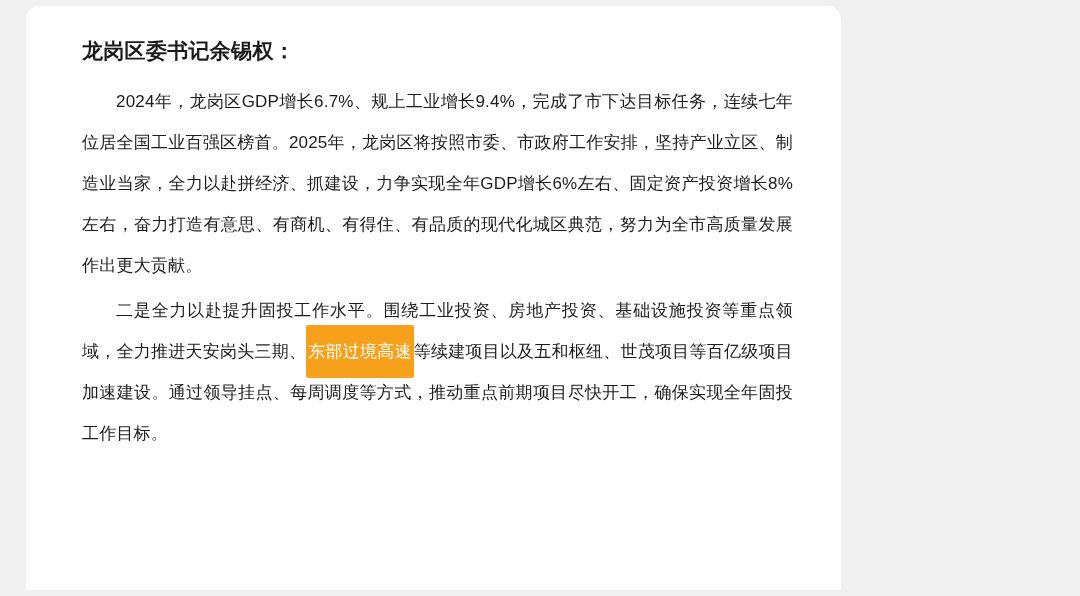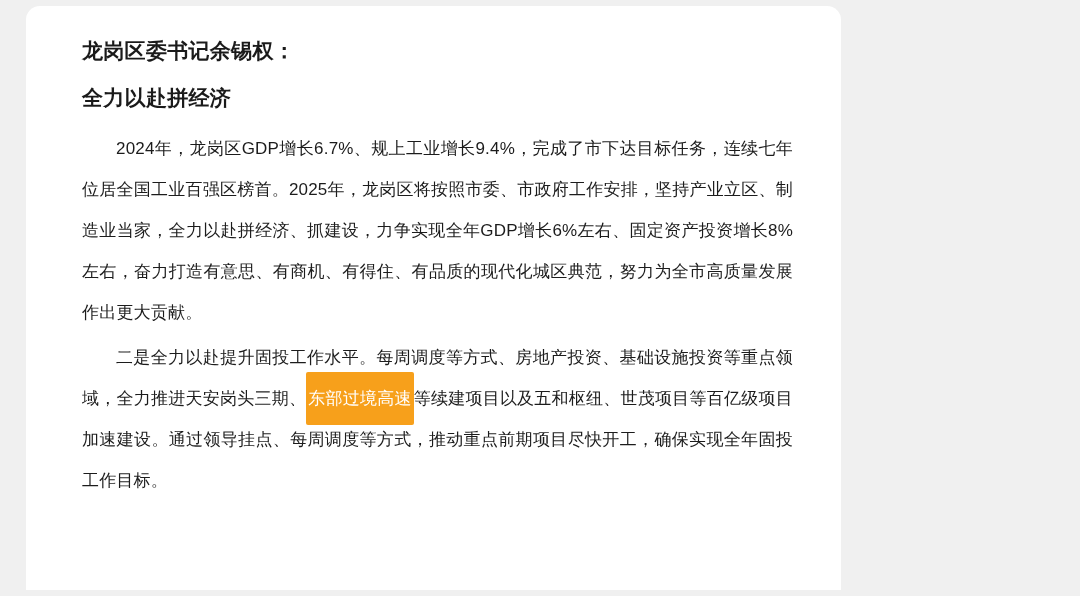--- a/index.html
+++ b/index.html
@@ -64,18 +64,17 @@
     padding: 17px 2px;
     border-radius: 2px;
   }
 </style>
 </head>
 <body>
 
 <div class="page">
   <div class="card">
     <div class="heading h1">龙岗区委书记余锡权：</div>
-    <div class="heading h2">全力以赴拼经济</div>
 
     <p class="para first"><span>2024年，龙岗区GDP增长6.7%、规上工业增长9.4%，完成了市下达目标任务，连续七年位居全国工业百强区榜首。2025年，龙岗区将按照市委、市政府工作安排，坚持产业立区、制造业当家，全力以赴拼经济、抓建设，力争实现全年GDP增长6%左右、固定资产投资增长8%左右，奋力打造有意思、有商机、有得住、有品质的现代化城区典范，努力为全市高质量发展作出更大贡献。</span></p>
-    <p class="para"><span>二是全力以赴提升固投工作水平。每周调度等方式、房地产投资、基础设施投资等重点领域，全力推进天安岗头三期、</span><span class="hl" style="background: rgb(247, 160, 27);">东部过境高速</span><span>等续建项目以及五和枢纽、世茂项目等百亿级项目加速建设。通过领导挂点、每周调度等方式，推动重点前期项目尽快开工，确保实现全年固投工作目标。</span></p>
+    <p class="para"><span>二是全力以赴提升固投工作水平。围绕工业投资、房地产投资、基础设施投资等重点领域，全力推进天安岗头三期、</span><span class="hl" style="background: rgb(247, 160, 27);">东部过境高速</span><span>等续建项目以及五和枢纽、世茂项目等百亿级项目加速建设。通过领导挂点、每周调度等方式，推动重点前期项目尽快开工，确保实现全年固投工作目标。</span></p>
   </div>
 </div>
 
 </body></html>

